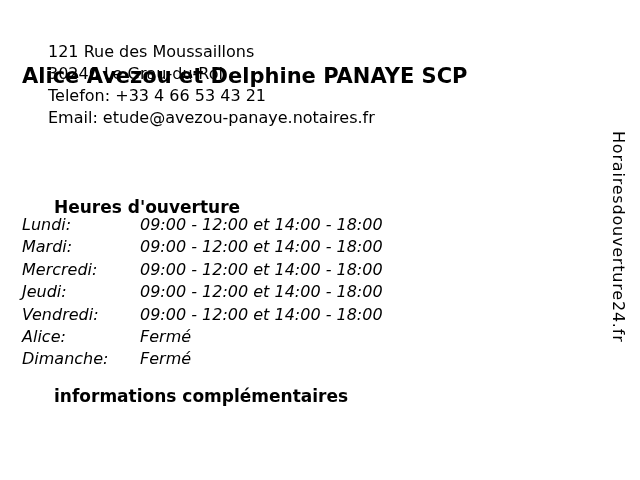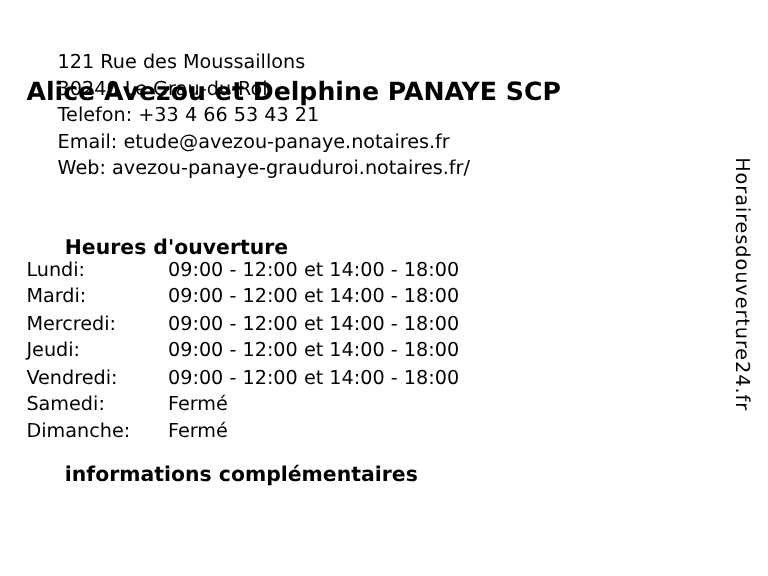--- a/index.html
+++ b/index.html
@@ -41,20 +41,21 @@
     margin-left: 32px;
   }
   .hours-heading { top: 182px; }
   .info-heading  { top: 371px; }
   .hours-table {
     position: absolute;
     left: 22px;
     top: 214px;
     font-size: 16px;
     line-height: 22.4px;
+    font-style: italic;
   }
   .hours-row { white-space: nowrap; }
   .hours-day {
     display: inline-block;
     width: 118px;
   }
   .hours-time { display: inline-block; }
   .info-text {
     position: absolute;
     left: 22px;
@@ -79,21 +80,20 @@
 
 <div class="page">
 
   <h1 class="title">Alice Avezou et Delphine PANAYE SCP</h1>
 
   <div class="contact">
     <div>121 Rue des Moussaillons</div>
     <div>30240 Le Grau-du-Roi</div>
     <div>Telefon: +33 4 66 53 43 21</div>
     <div>Email: etude@avezou-panaye.notaires.fr</div>
-    <div>Web: avezou-panaye-grauduroi.notaires.fr/</div>
   </div>
 
   <h2 class="section-heading hours-heading">Heures d'ouverture</h2>
 
   <div class="hours-table">
     <div class="hours-row">
       <span class="hours-day">Lundi:</span><span class="hours-time">09:00 - 12:00 et 14:00 - 18:00</span>
     </div>
     <div class="hours-row">
       <span class="hours-day">Mardi:</span><span class="hours-time">09:00 - 12:00 et 14:00 - 18:00</span>
@@ -101,21 +101,21 @@
     <div class="hours-row">
       <span class="hours-day">Mercredi:</span><span class="hours-time">09:00 - 12:00 et 14:00 - 18:00</span>
     </div>
     <div class="hours-row">
       <span class="hours-day">Jeudi:</span><span class="hours-time">09:00 - 12:00 et 14:00 - 18:00</span>
     </div>
     <div class="hours-row">
       <span class="hours-day">Vendredi:</span><span class="hours-time">09:00 - 12:00 et 14:00 - 18:00</span>
     </div>
     <div class="hours-row">
-      <span class="hours-day">Samedi:</span><span class="hours-time">Fermé</span>
+      <span class="hours-day">Alice:</span><span class="hours-time">Fermé</span>
     </div>
     <div class="hours-row">
       <span class="hours-day">Dimanche:</span><span class="hours-time">Fermé</span>
     </div>
   </div>
 
   <h2 class="section-heading info-heading">informations complémentaires</h2>
 
 
   <div class="brand-vertical">Horairesdouverture24.fr</div>

